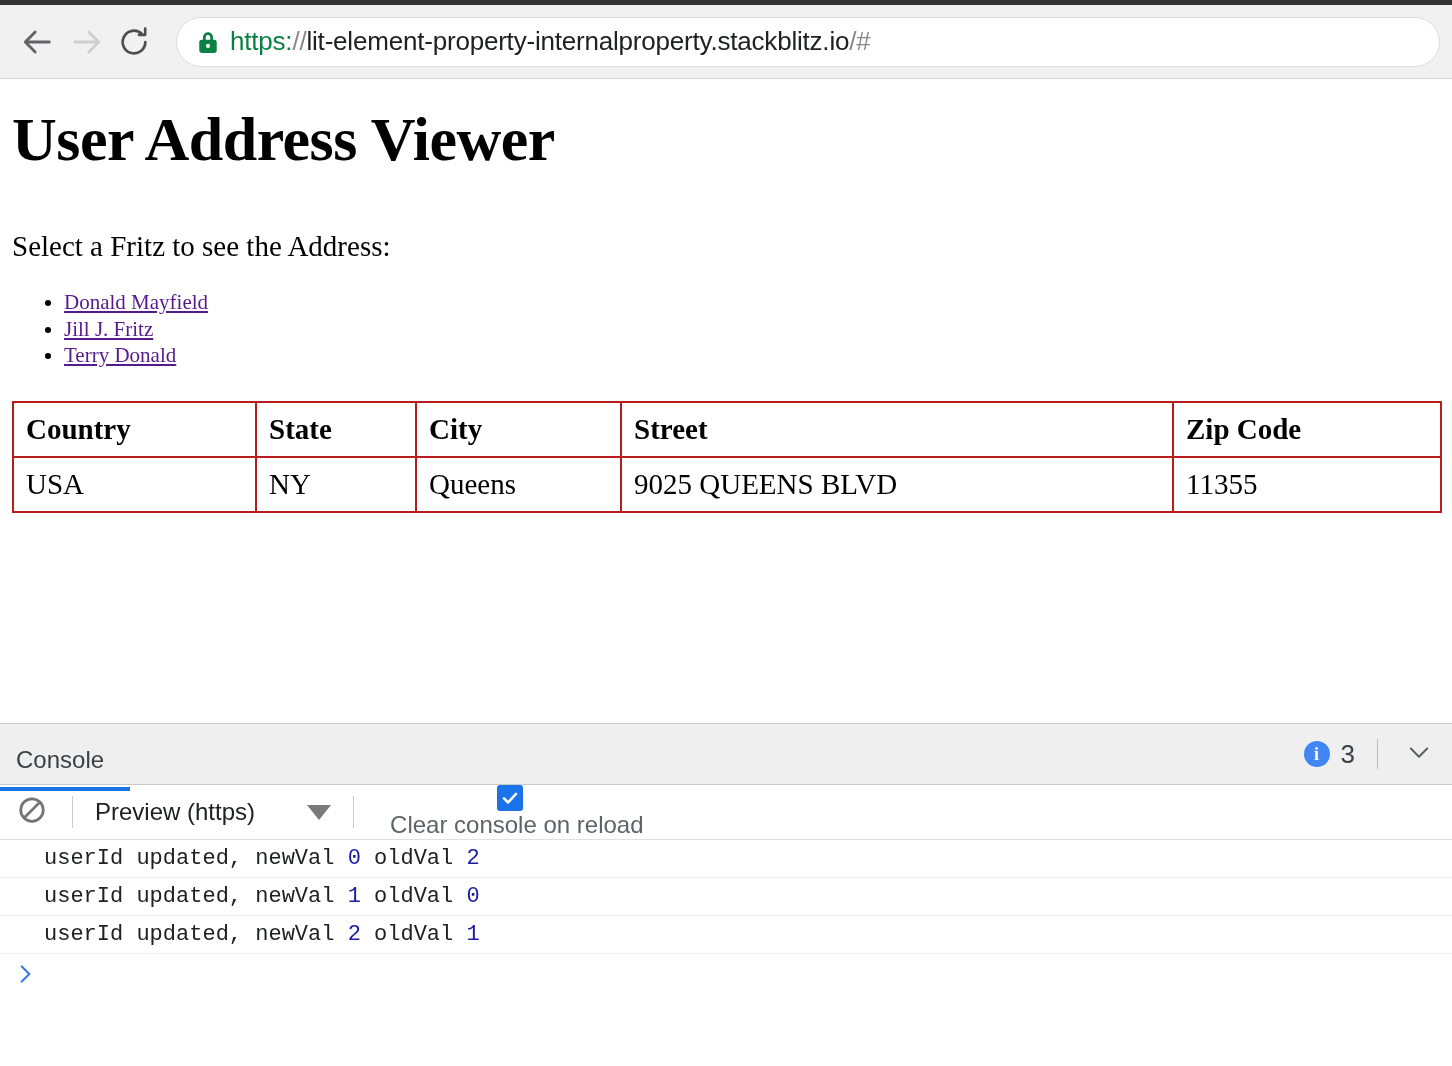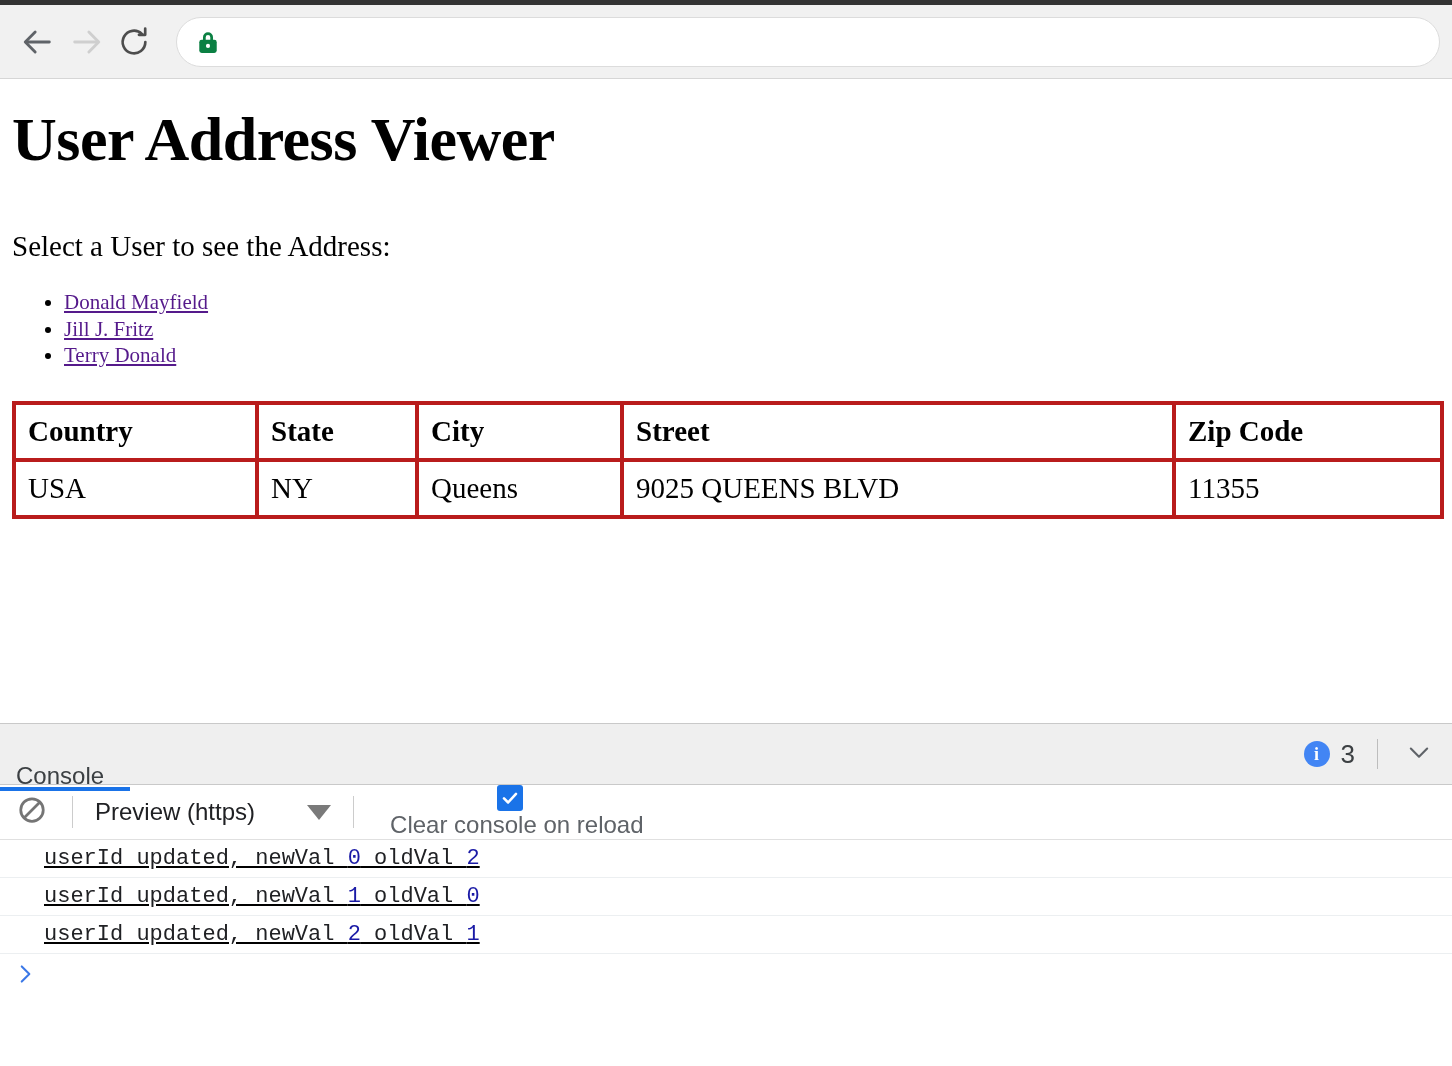--- a/index.html
+++ b/index.html
@@ -116,21 +116,21 @@
 
   table.address-table {
     margin-top: 33px;
     border-collapse: collapse;
     width: 1428px;
     table-layout: fixed;
     font-family: "Liberation Serif", serif;
   }
   table.address-table th,
   table.address-table td {
-    border: 4px solid #b91c1c;
+    border: 2px solid #b91c1c;
     text-align: left;
     font-size: 29px;
     padding: 10px 12px;
     height: 55px;
     box-sizing: border-box;
     color: #000000;
     overflow: hidden;
     white-space: nowrap;
   }
   table.address-table th { font-weight: bold; }
@@ -158,21 +158,21 @@
     background: #efefef;
     display: flex;
     align-items: center;
     position: relative;
     border-bottom: 1px solid #c9c9c9;
     flex: 0 0 auto;
   }
   .console-tab {
     height: 100%;
     display: flex;
-    align-items: flex-end;
+    align-items: center;
     padding: 12px 26px 0 16px;
     position: relative;
     font-size: 24px;
     color: #3c4043;
     font-family: "Liberation Sans", sans-serif;
   }
   .console-tab.active::after {
     content: "";
     position: absolute;
     left: 0; right: 0; bottom: -1px;
@@ -261,21 +261,20 @@
     color: #5f6368;
     margin-left: 14px;
     font-family: "Liberation Sans", sans-serif;
     white-space: nowrap;
   }
 
   .console-log {
     flex: 1 1 auto;
     background: #ffffff;
     overflow: hidden;
-    text-decoration: underline;
   }
   .log-row {
     height: 38px;
     display: flex;
     align-items: center;
     padding-left: 44px;
     border-bottom: 1px solid #eceff1;
     box-sizing: border-box;
     font-family: "Liberation Mono", monospace;
     font-size: 22px;
@@ -326,28 +325,29 @@
   </div>
 
   <div class="omnibox">
     <span class="lock-icon">
       <svg width="22" height="24" viewBox="0 0 20 22" fill="#0b8043">
         <rect x="2" y="9" width="16" height="12" rx="2.2"></rect>
         <path d="M5.4 9.5 V6.6 a4.6 4.6 0 0 1 9.2 0 V9.5 h-2.5 V6.6 a2.1 2.1 0 0 0 -4.2 0 V9.5 Z"></path>
         <circle cx="10" cy="14.6" r="1.9" fill="#ffffff"></circle>
       </svg>
     </span>
+    <span class="url-text"><span class="url-scheme">https:</span><span class="url-sep">//</span><span class="url-host">lit-element-property-internalproperty.stackblitz.io</span><span class="url-path">/#</span></span>
   </div>
 </div>
 
 <div class="page">
 
   <h1 class="page-title">User Address Viewer</h1>
 
-  <p class="select-prompt">Select a User to see the Address:</p>
+  <p class="select-prompt">Select a Fritz to see the Address:</p>
 
   <ul class="user-list">
     <li>
       <a href="#">Donald Mayfield</a>
     </li>
     <li>
       <a href="#">Jill J. Fritz</a>
     </li>
     <li>
       <a href="#">Terry Donald</a>

